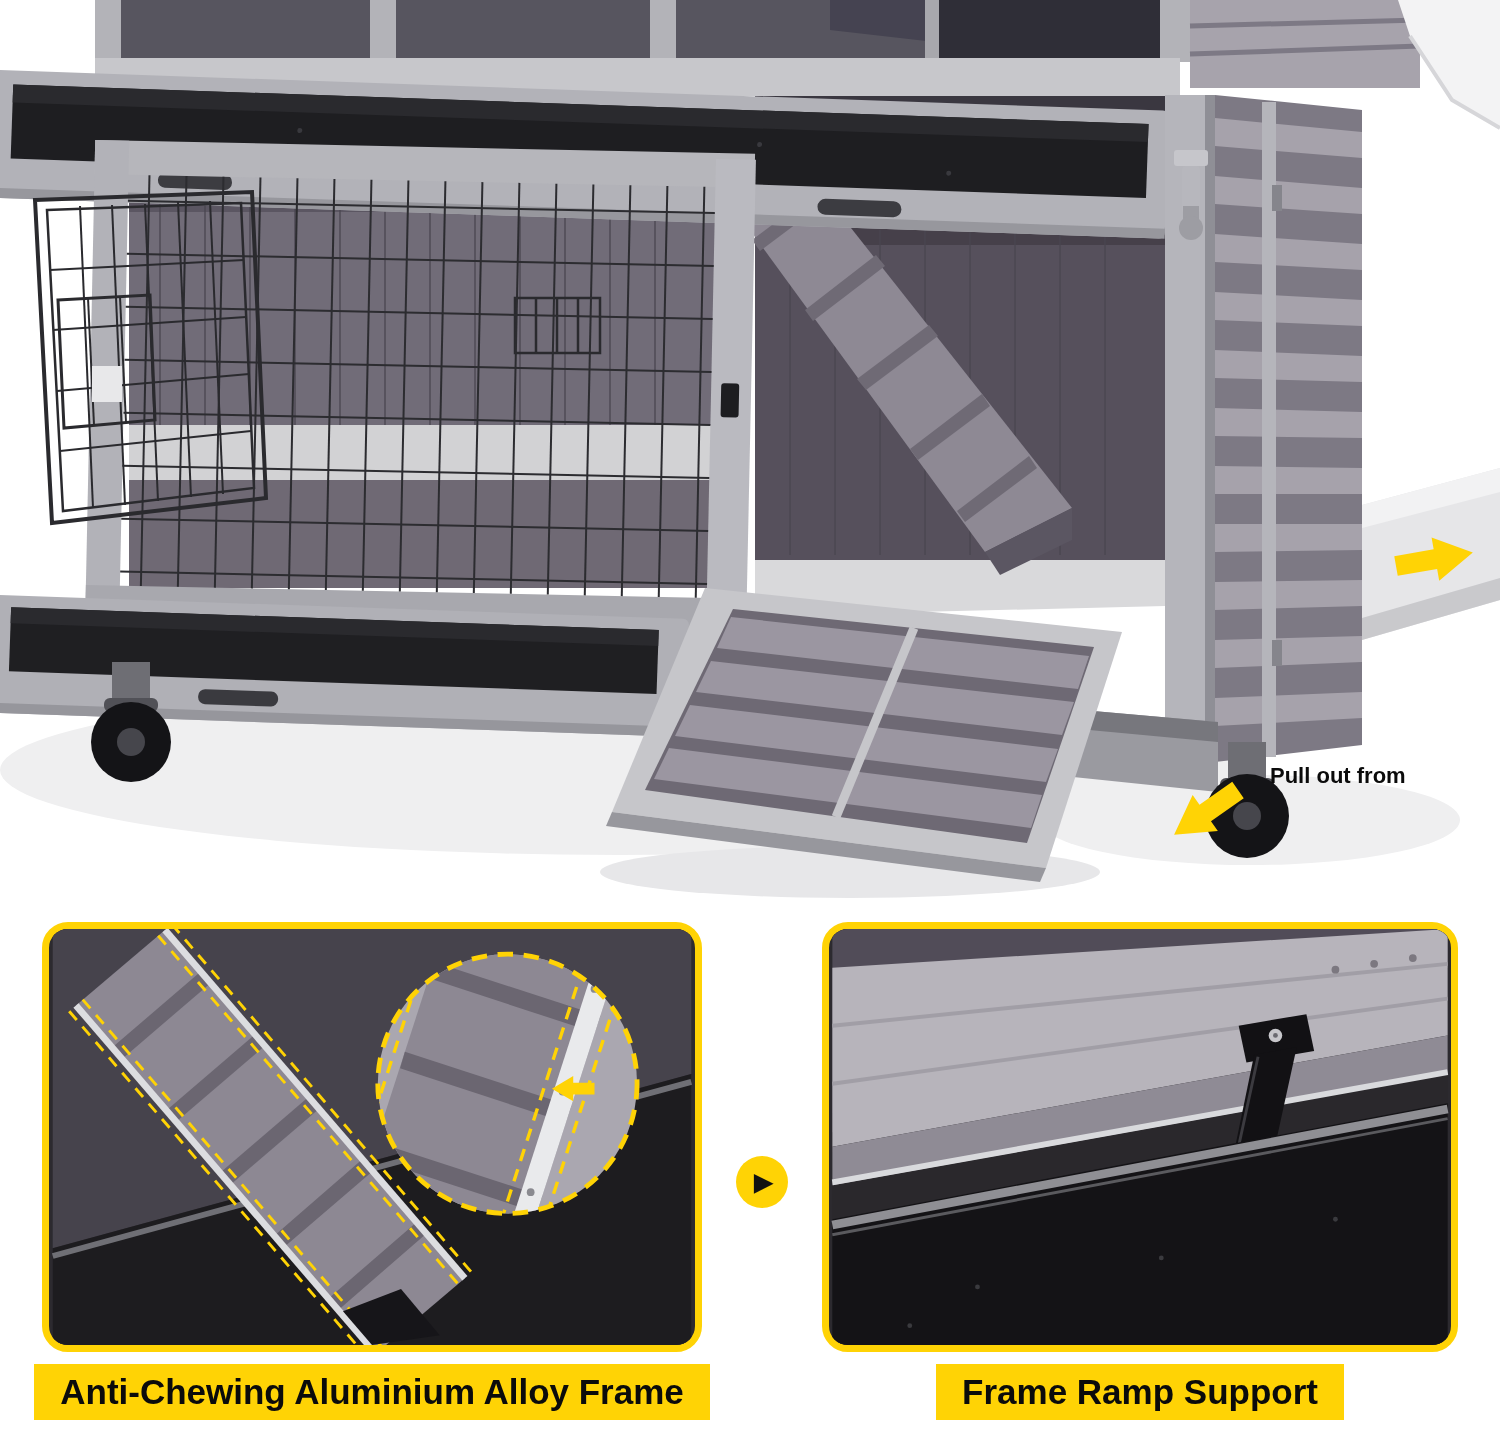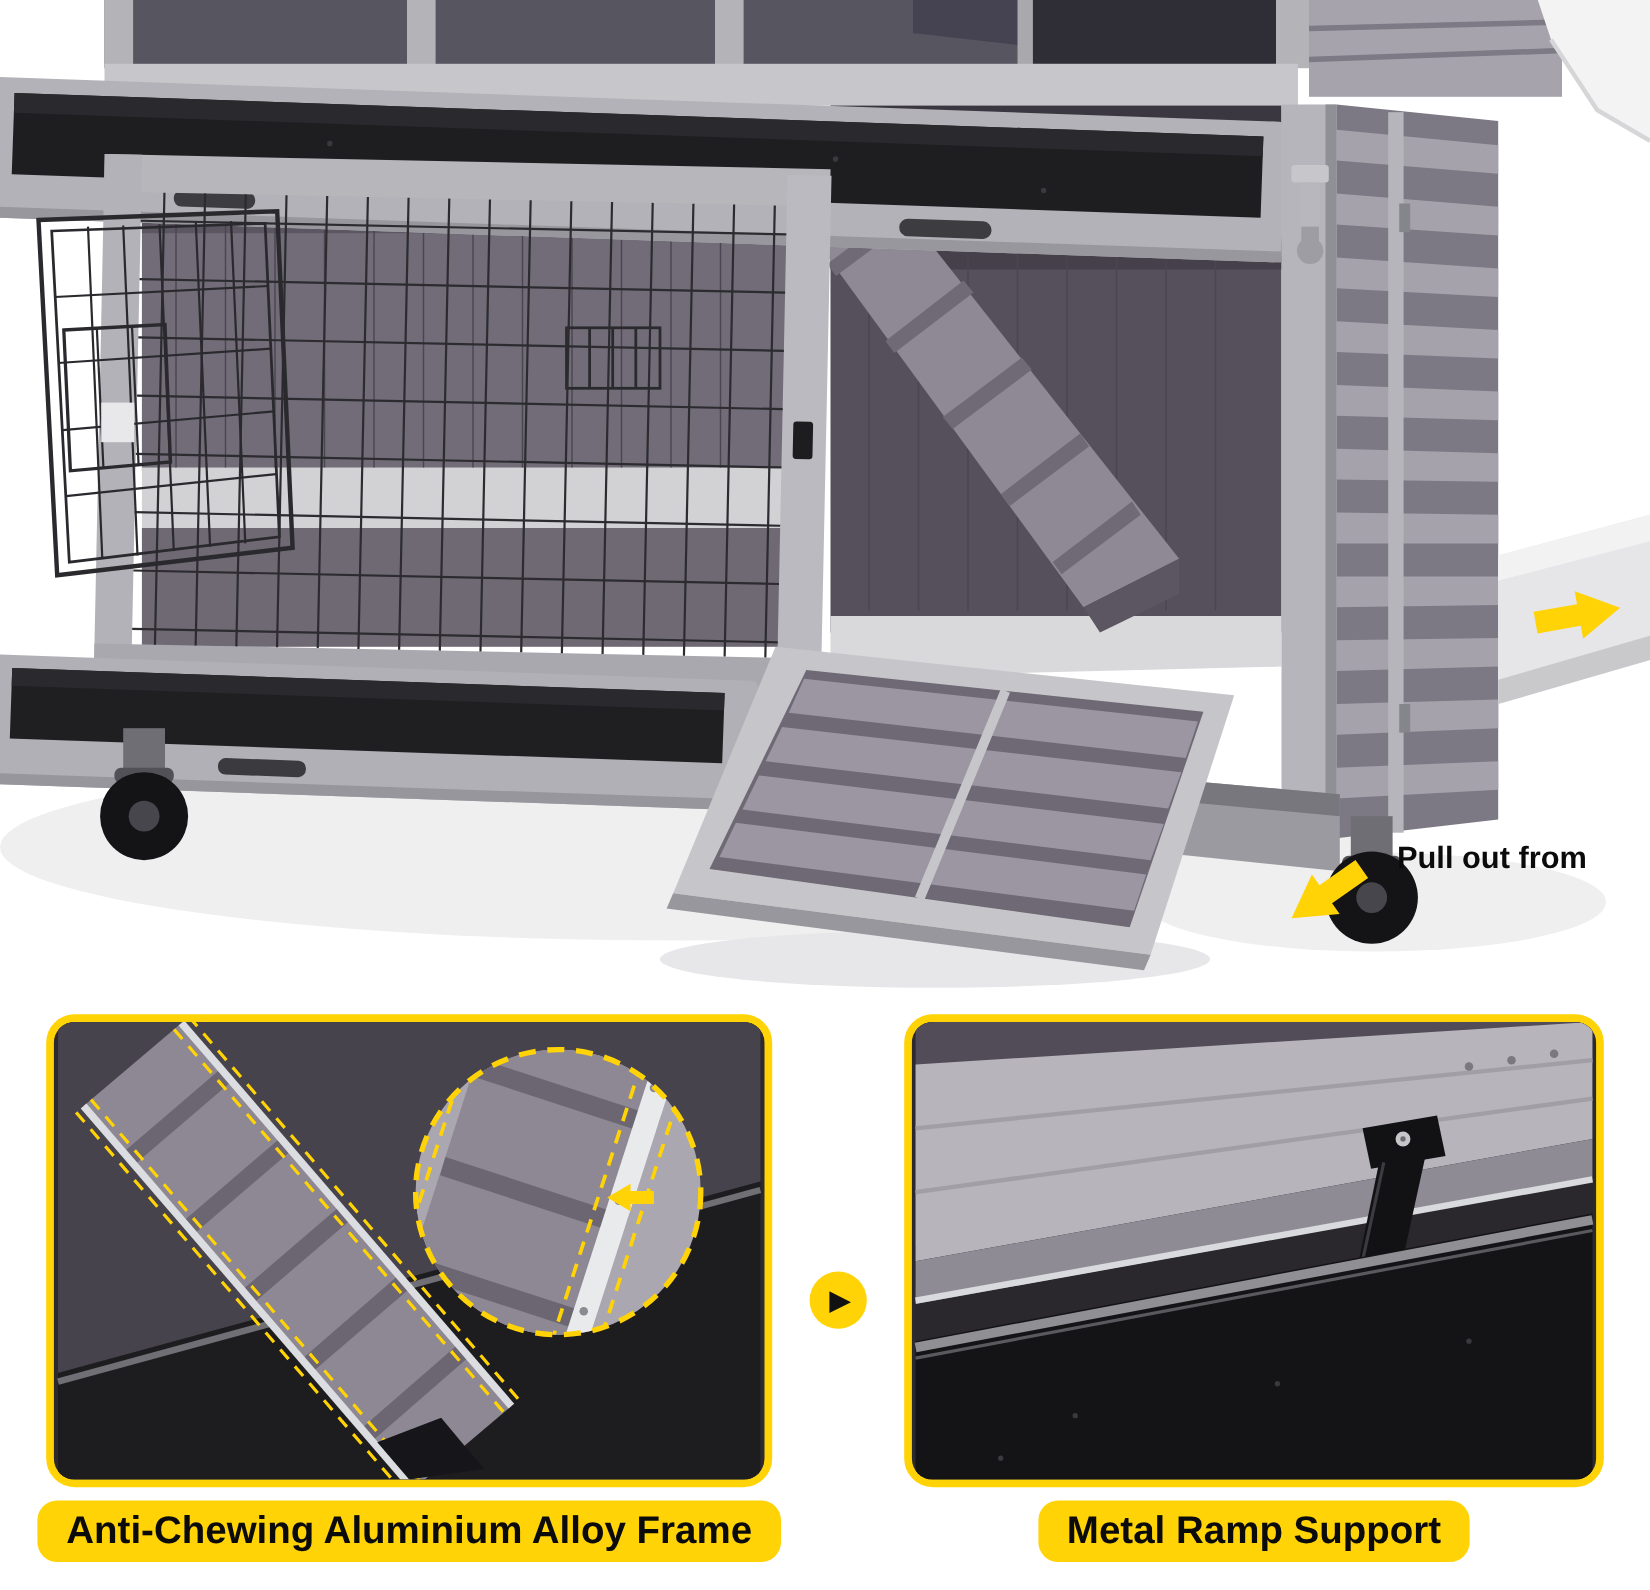--- a/index.html
+++ b/index.html
@@ -3,42 +3,42 @@
 <meta charset="utf-8">
 <style>
   html,body{margin:0;padding:0;background:#ffffff;}
   .stage{
     position:relative;width:1500px;height:1445px;background:#ffffff;overflow:hidden;
     font-family:"Liberation Sans", sans-serif;
   }
   .photo-top{position:absolute;left:0;top:0;}
   .pullout-label{
     position:absolute;left:1270px;top:762px;width:220px;
-    font-size:28px;font-weight:700;color:#0b0b0b;line-height:1.28;
+    font-size:22px;font-weight:700;color:#0b0b0b;line-height:1.28;
   }
   .feature-panel{
     position:absolute;top:922px;height:430px;border:7px solid #FFD305;
     border-radius:26px;overflow:hidden;box-sizing:border-box;background:#2c2a2f;
   }
   .panel-left{left:42px;width:660px;}
   .panel-right{left:822px;width:636px;}
   .feature-panel svg{display:block;width:100%;height:100%;}
   .play-badge{
     position:absolute;left:736px;top:1156px;width:52px;height:52px;border-radius:50%;
     background:#FFD305;color:#111;display:flex;align-items:center;justify-content:center;
     font-size:24px;font-weight:700;padding-left:3px;box-sizing:border-box;
   }
   .caption-row{
     position:absolute;top:1364px;display:flex;justify-content:center;
   }
   .caption-row.left{left:42px;width:660px;}
   .caption-row.right{left:822px;width:636px;}
   .caption-pill{
     background:#FFD305;color:#0b0b0b;font-size:35px;font-weight:700;
-    padding:8px 26px;border-radius:18px;white-space:nowrap;
+    padding:8px 26px;border-radius:0;white-space:nowrap;
   }
 </style>
 </head>
 <body>
 
 <div class="stage">
 
   <svg class="photo-top" width="1500" height="905" viewBox="0 0 1500 905" role="img">
 
     <g>
@@ -373,16 +373,16 @@
         <circle cx="520" cy="300" r="2.5" fill="#3a3a3e"></circle>
           <circle cx="80" cy="410" r="2.5" fill="#3a3a3e"></circle>
       </g>
     </svg>
   </div>
 
   <div class="caption-row left">
     <span class="caption-pill">Anti-Chewing Aluminium Alloy Frame</span>
   </div>
   <div class="caption-row right">
-    <span class="caption-pill">Metal Ramp Support</span>
+    <span class="caption-pill">Frame Ramp Support</span>
   </div>
 
 </div>
 
 </body></html>

